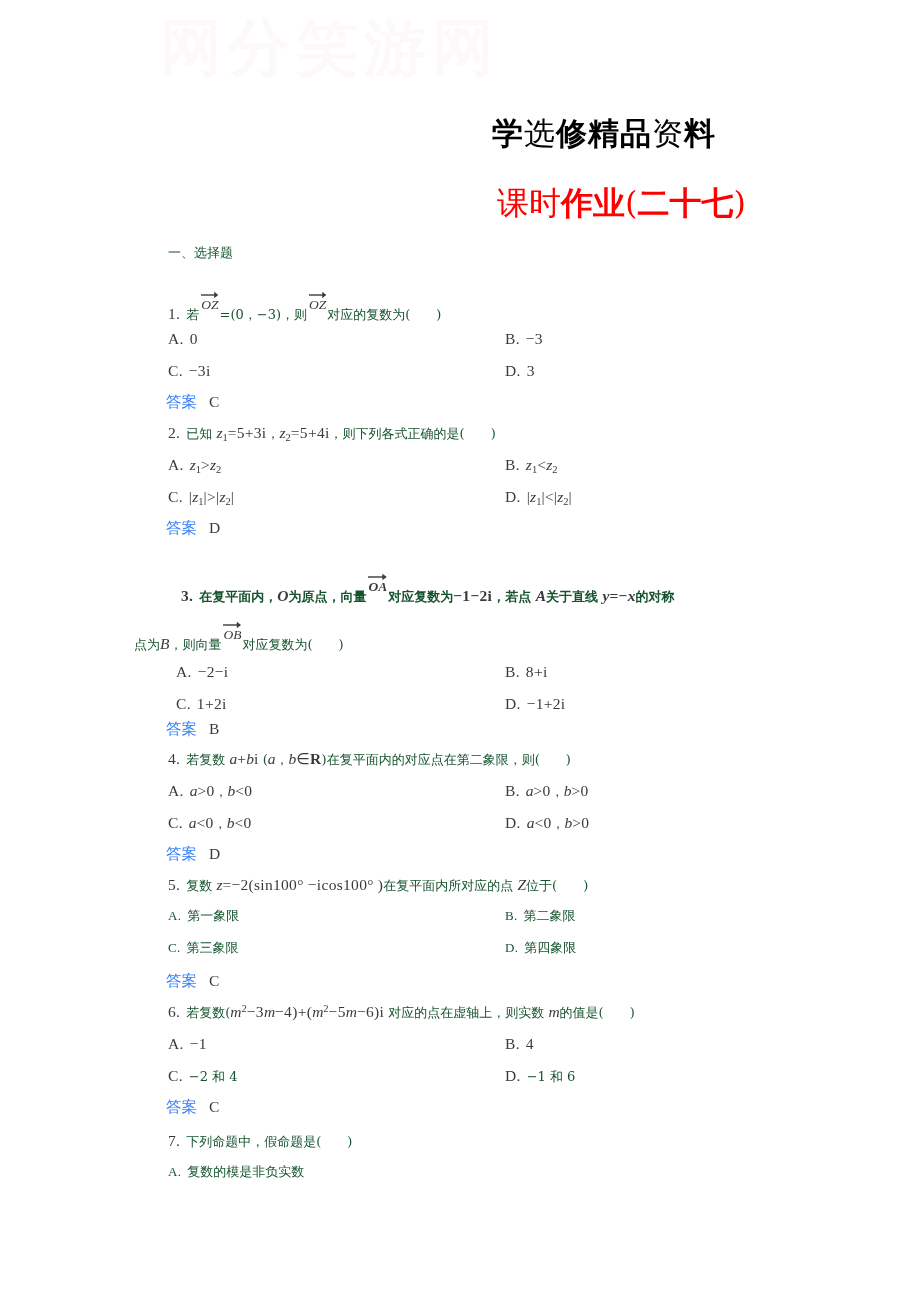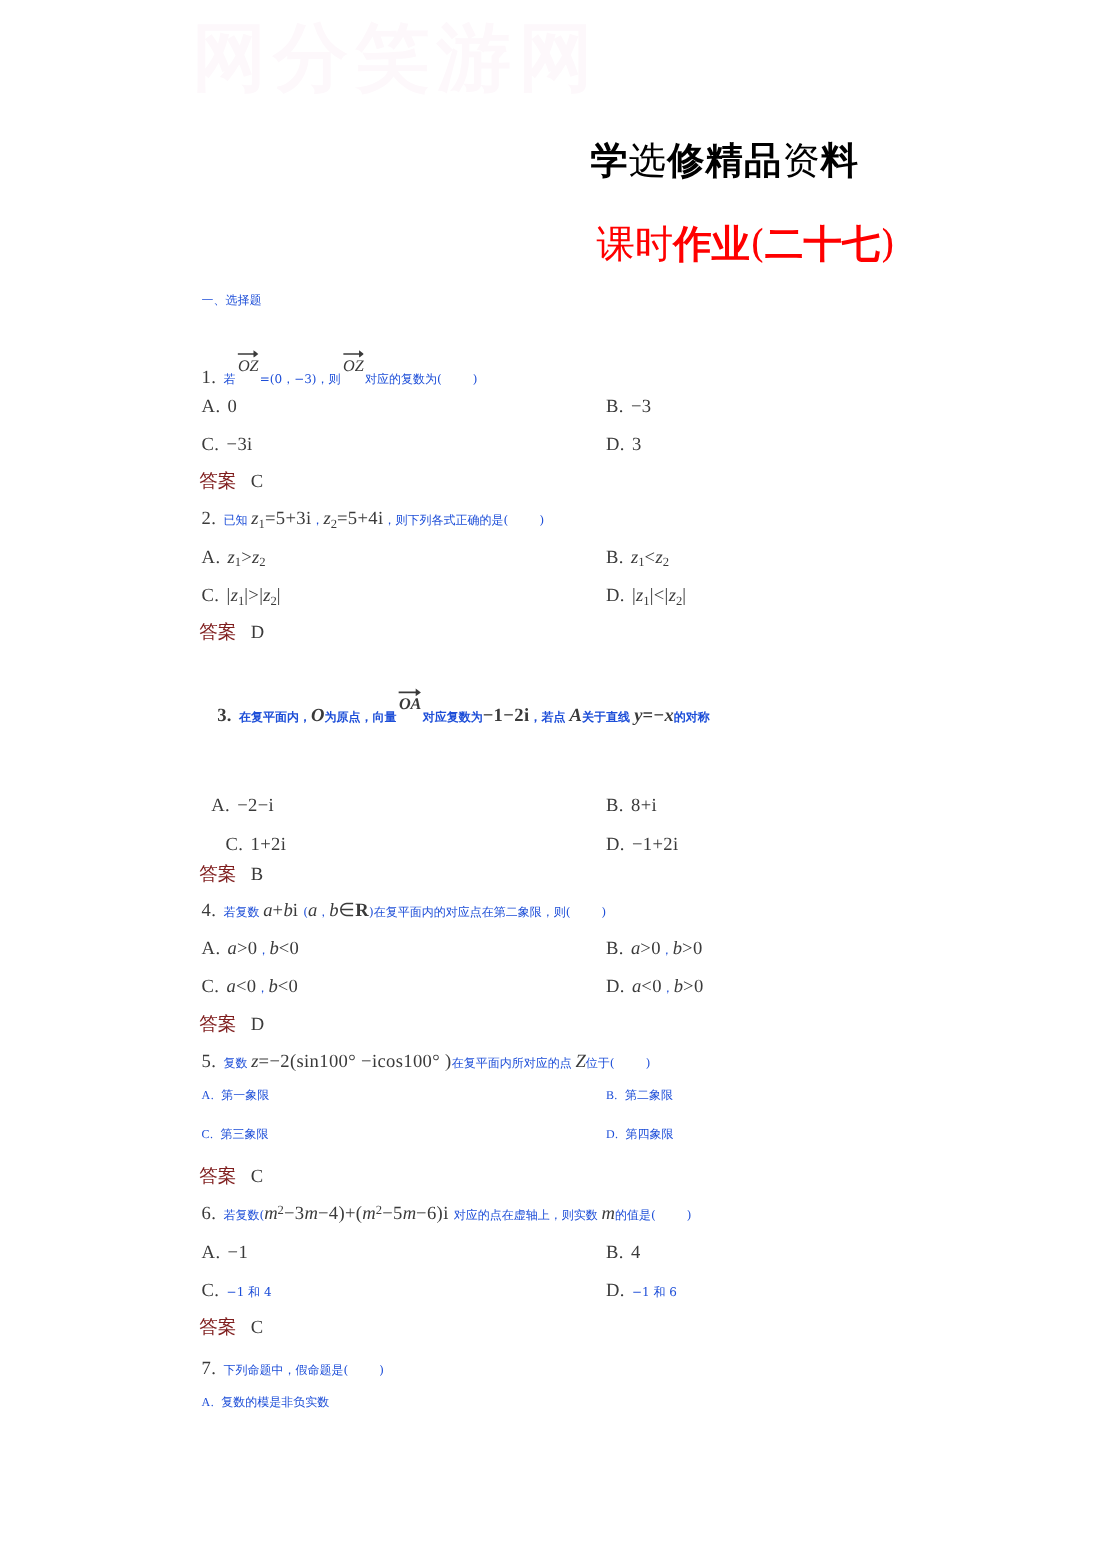--- a/index.html
+++ b/index.html
@@ -64,22 +64,22 @@
   
   .line {
     position: absolute;
     white-space: nowrap;
     font-size: 15.5px;
     line-height: 1;
     color: #3a3a3a;
   }
   .cn {
     font-family: "DejaVu Serif", "Liberation Serif", serif;
-    font-size: 10px;
-    color: #1d4ed8;
+    font-size: 13px;
+    color: #14532d;
   }
   .mono-num {
     font-family: "Liberation Serif", serif;
     letter-spacing: 0.3px;
   }
   .it { font-style: italic; font-family: "Liberation Serif", serif; }
   .up { font-style: normal; }
   sub {
     font-size: 0.68em;
     vertical-align: -0.28em;
@@ -110,21 +110,21 @@
   .vec .varrow {
     position: absolute;
     left: 0; top: -5px;
     width: 100%;
     height: 7px;
     display: block;
   }
   .vec .vtxt { display: inline-block; }
 
   .ans-label {
-    color: #7f1d1d;
+    color: #3b82f6;
     font-family: "DejaVu Serif", serif;
     font-size: 15.5px;
   }
   .ans-letter {
     color: #3a3a3a;
     font-family: "Liberation Serif", serif;
     font-size: 15.5px;
   }
 </style>
 </head>
@@ -188,27 +188,33 @@
   <div class="line" style="left:166px; top:520px;">
     <span class="ans-label">答案</span><span class="sp2"></span><span class="ans-letter">D</span>
   </div>
 
   <div class="line" style="left:181px; top:578px;font-weight:bold;">
     <span class="mono-num">3.</span><span class="sp"></span><span class="cn">在复平面内，</span><span class="it">O</span><span class="cn">为原点，向量</span><span class="vec"><svg class="varrow" viewBox="0 0 30 7" preserveAspectRatio="none">
           <line x1="0" y1="4" x2="26" y2="4" stroke="#3a3a3a" stroke-width="1.4"></line>
           <polygon points="30,4 23,0.8 23,7.2" fill="#3a3a3a"></polygon>
         </svg><span class="vtxt">OA</span></span><span class="cn">对应复数为</span><span class="mono-num">−1−2i</span><span class="cn">，若点 </span><span class="it">A</span><span class="cn">关于直线 </span><span class="it">y</span><span class="mono-num">=−</span><span class="it">x</span><span class="cn">的对称</span>
   </div>
+  <div class="line" style="left:134px; top:626px;">
+    <span class="cn">点为</span><span class="it">B</span><span class="cn">，则向量</span><span class="vec"><svg class="varrow" viewBox="0 0 30 7" preserveAspectRatio="none">
+          <line x1="0" y1="4" x2="26" y2="4" stroke="#3a3a3a" stroke-width="1.4"></line>
+          <polygon points="30,4 23,0.8 23,7.2" fill="#3a3a3a"></polygon>
+        </svg><span class="vtxt">OB</span></span><span class="cn">对应复数为(</span><span class="blankparen"></span><span class="cn">)</span>
+  </div>
   <div class="line" style="left:176px; top:664px;">
     <span class="mono-num">A.</span><span class="sp"></span><span class="mono-num">−2−i</span>
   </div>
   <div class="line" style="left:505px; top:664px;">
     <span class="mono-num">B.</span><span class="sp"></span><span class="mono-num">8+i</span>
   </div>
-  <div class="line" style="left:188px; top:696px;">
+  <div class="line" style="left:176px; top:696px;">
     <span class="mono-num">C.</span><span class="sp"></span><span class="mono-num">1+2i</span>
   </div>
   <div class="line" style="left:505px; top:696px;">
     <span class="mono-num">D.</span><span class="sp"></span><span class="mono-num">−1+2i</span>
   </div>
   <div class="line" style="left:166px; top:721px;">
     <span class="ans-label">答案</span><span class="sp2"></span><span class="ans-letter">B</span>
   </div>
 
   <div class="line" style="left:168px; top:751px;">
@@ -252,21 +258,21 @@
   <div class="line" style="left:168px; top:1004px;">
     <span class="mono-num">6.</span><span class="sp"></span><span class="cn">若复数(</span><span class="it">m<sup class="up">2</sup></span><span class="mono-num">−3</span><span class="it">m</span><span class="mono-num">−4)+(</span><span class="it">m<sup class="up">2</sup></span><span class="mono-num">−5</span><span class="it">m</span><span class="mono-num">−6)i </span><span class="cn">对应的点在虚轴上，则实数 </span><span class="it">m</span><span class="cn">的值是(</span><span class="blankparen"></span><span class="cn">)</span>
   </div>
   <div class="line" style="left:168px; top:1036px;">
     <span class="mono-num">A.</span><span class="sp"></span><span class="mono-num">−1</span>
   </div>
   <div class="line" style="left:505px; top:1036px;">
     <span class="mono-num">B.</span><span class="sp"></span><span class="mono-num">4</span>
   </div>
   <div class="line" style="left:168px; top:1068px;">
-    <span class="mono-num">C.</span><span class="sp"></span><span class="cn">−1 和 4</span>
+    <span class="mono-num">C.</span><span class="sp"></span><span class="cn">−2 和 4</span>
   </div>
   <div class="line" style="left:505px; top:1068px;">
     <span class="mono-num">D.</span><span class="sp"></span><span class="cn">−1 和 6</span>
   </div>
   <div class="line" style="left:166px; top:1099px;">
     <span class="ans-label">答案</span><span class="sp2"></span><span class="ans-letter">C</span>
   </div>
 
   <div class="line" style="left:168px; top:1133px;">
     <span class="mono-num">7.</span><span class="sp"></span><span class="cn">下列命题中，假命题是(</span><span class="blankparen"></span><span class="cn">)</span>

